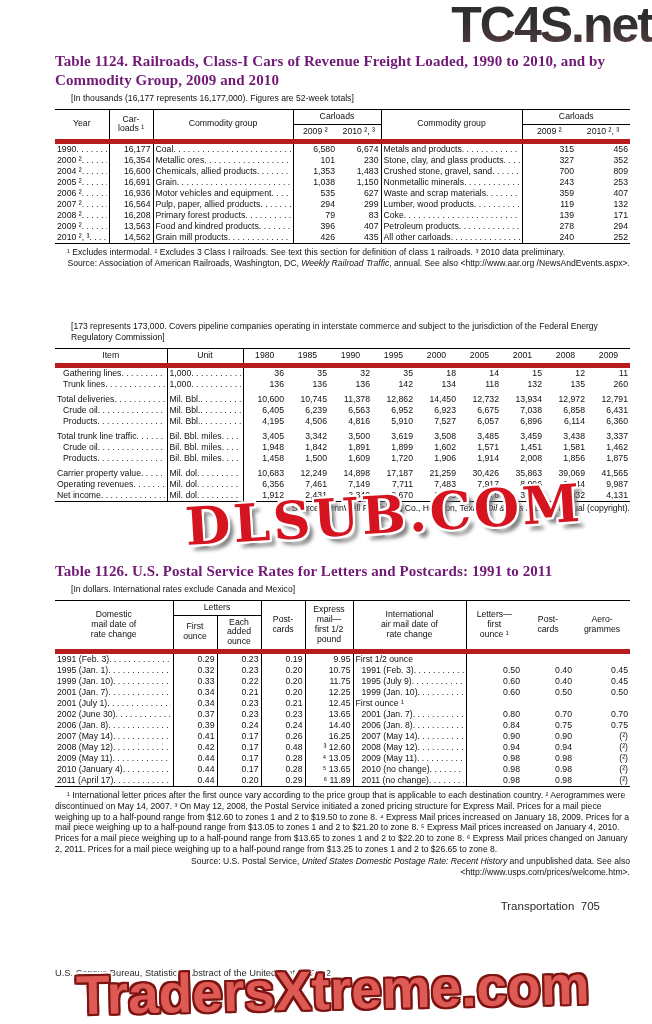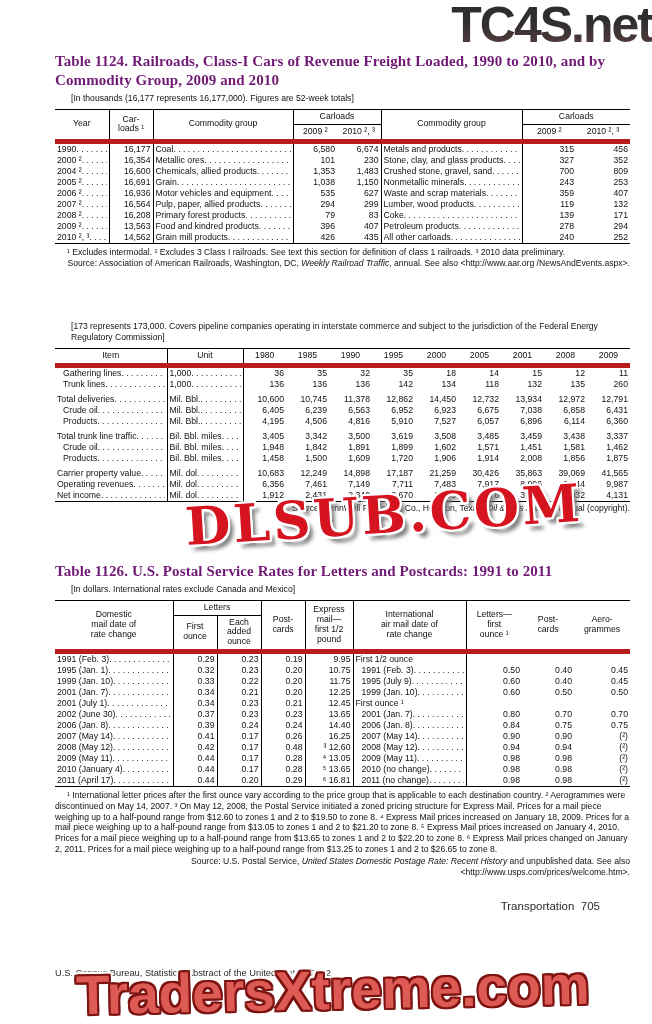--- a/index.html
+++ b/index.html
@@ -889,21 +889,21 @@
             <tr>
               <td>
                 <div class="lbl">
                   <span class="t">2011 (April 17)</span>
                   <span class="d"></span>
                 </div>
               </td>
               <td class="num vl">0.44</td>
               <td class="num vl">0.20</td>
               <td class="num vl">0.29</td>
-              <td class="num vl">⁶ 16.81</td>
+              <td class="num vl">⁶ 11.89</td>
               <td class="vl">
                 <div class="lbl ind">
                   <span class="t">2011 (no change)</span>
                   <span class="d"></span>
                 </div>
               </td>
               <td class="num vl">0.98</td>
               <td class="num">0.98</td>
               <td class="num">(²)</td>
             </tr>

